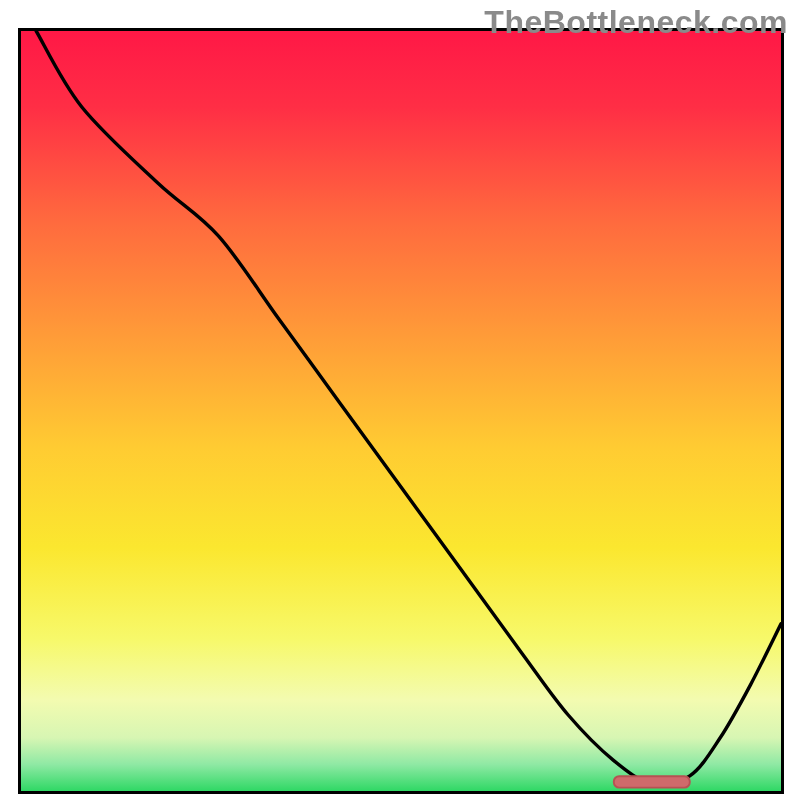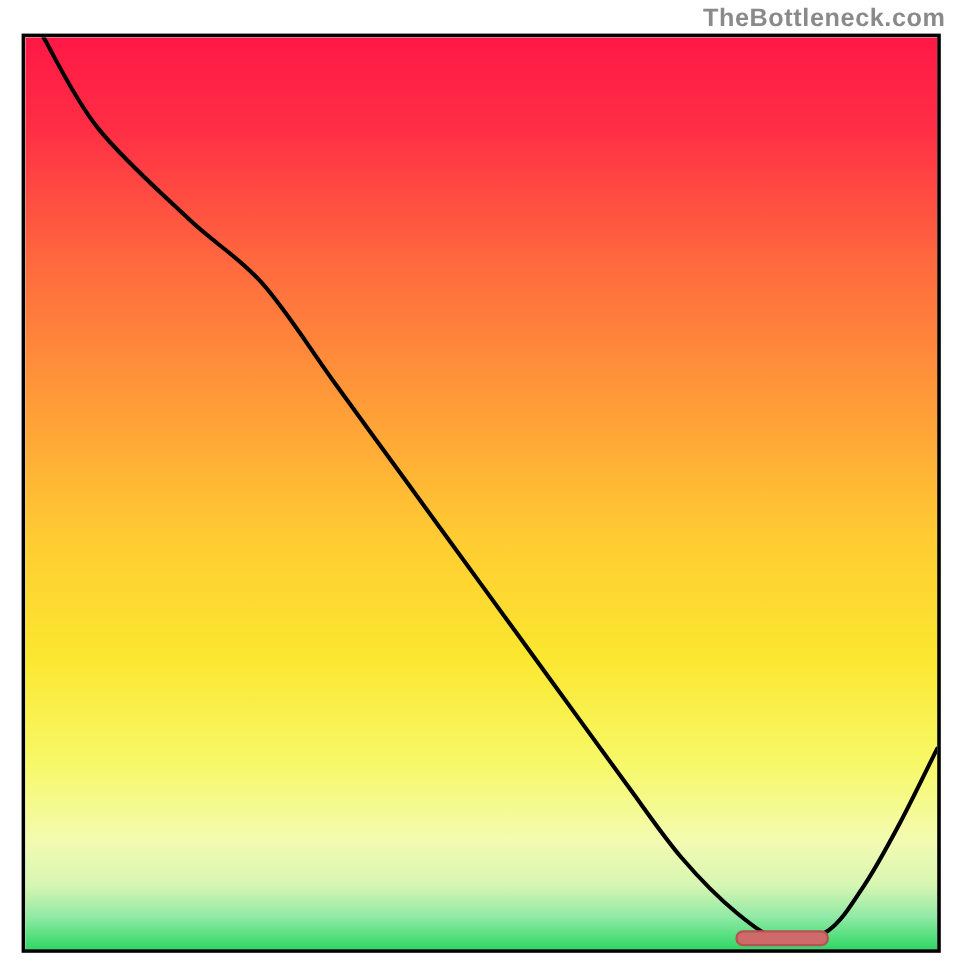--- a/index.html
+++ b/index.html
@@ -13,21 +13,21 @@
   }
   .frame {
     position: relative;
     width: 800px;
     height: 800px;
   }
   .watermark {
     position: absolute;
     top: 4px;
     right: 12px;
-    font-size: 21px;
+    font-size: 32px;
     font-weight: 600;
     color: #8a8a8a;
     letter-spacing: 0.5px;
     z-index: 3;
   }
   .plot-area {
     position: absolute;
     left: 18px;
     top: 28px;
     width: 766px;

